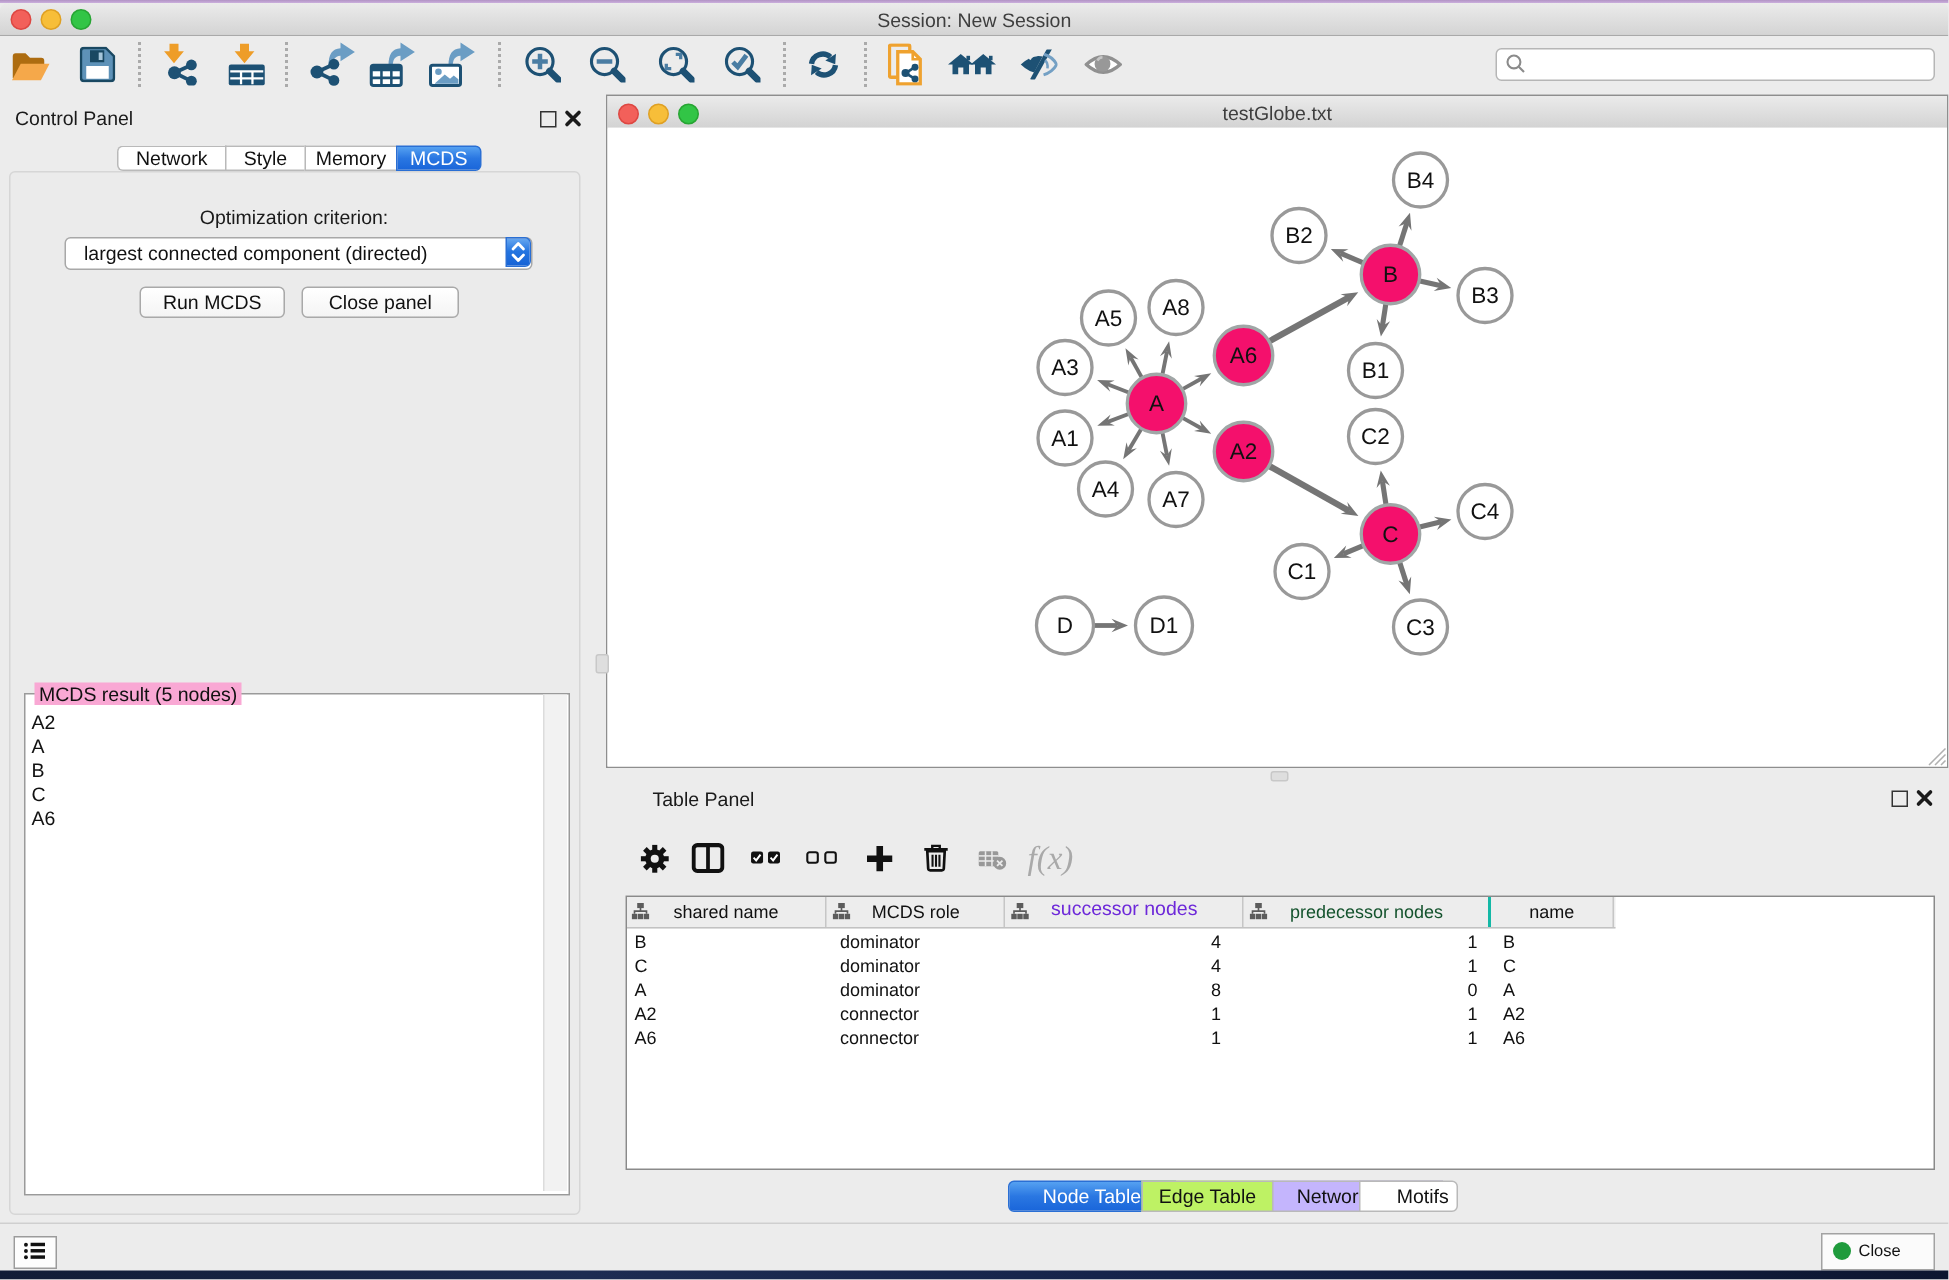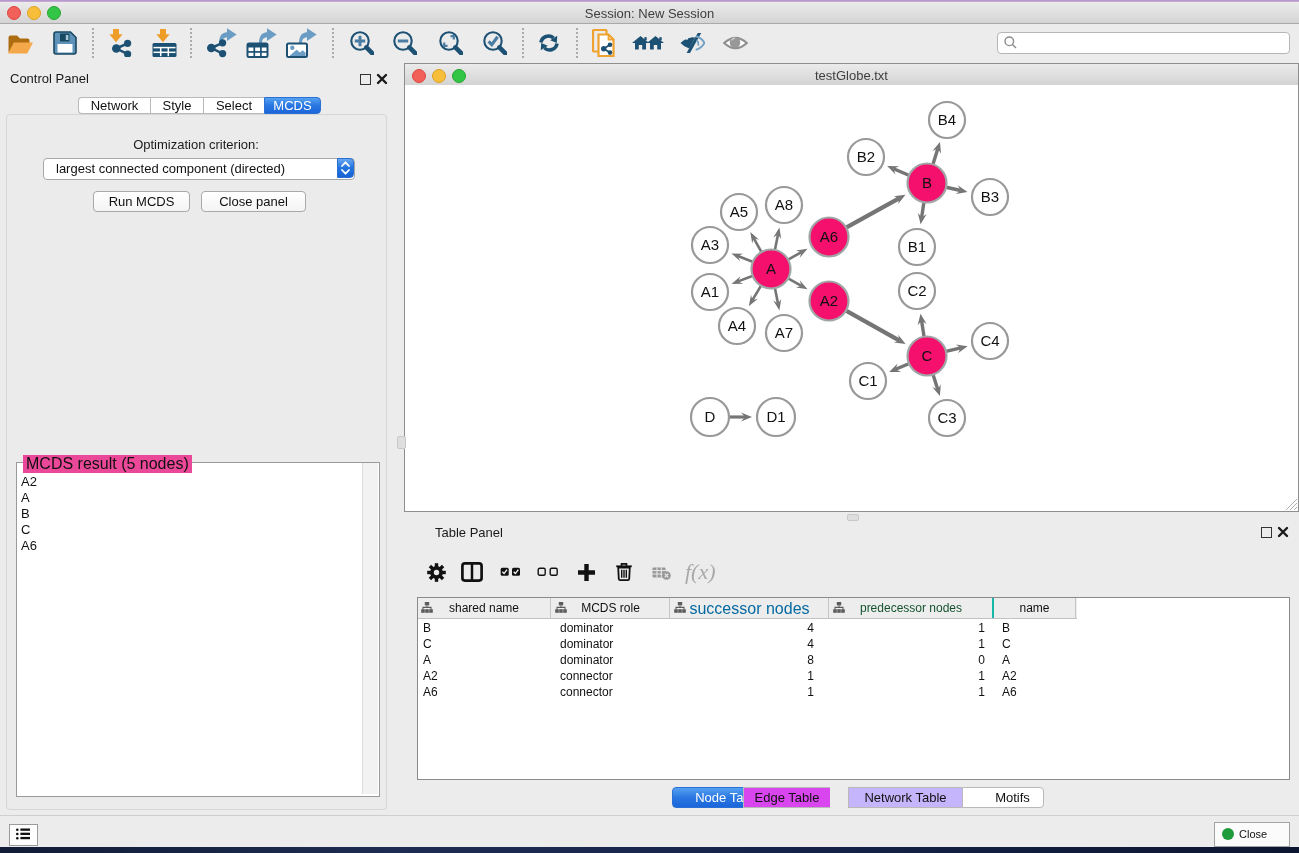--- a/index.html
+++ b/index.html
@@ -172,39 +172,39 @@
   </svg>
 
 <div class="abs" style="left:10px;top:71px;font-size:13px;color:#1a1a1a;">Control Panel</div>
 <div class="abs" style="left:360px;top:74px;width:9px;height:9px;border:1.5px solid #333;"></div>
 <svg class="abs" style="left:376px;top:73px;" width="12" height="12" viewBox="0 0 12 12">
     <path d="M2 2 L10 10 M10 2 L2 10" stroke="#1a1a1a" stroke-width="2.4" stroke-linecap="round"></path>
   </svg>
 
 <div class="abs" style="left:78px;top:97px;width:72px;height:17px;background:#fff;border:1px solid #b9b9b9;border-right:none;box-sizing:border-box;text-align:center;font-size:13px;line-height:16px;color:#111;border-radius:4px 0 0 4px;">Network</div>
 <div class="abs" style="left:150px;top:97px;width:53px;height:17px;background:#fff;border:1px solid #b9b9b9;border-right:none;box-sizing:border-box;text-align:center;font-size:13px;line-height:16px;color:#111;">Style</div>
-<div class="abs" style="left:203px;top:97px;width:61px;height:17px;background:#fff;border:1px solid #b9b9b9;border-right:none;box-sizing:border-box;text-align:center;font-size:13px;line-height:16px;color:#111;">Select</div>
+<div class="abs" style="left:203px;top:97px;width:61px;height:17px;background:#fff;border:1px solid #b9b9b9;border-right:none;box-sizing:border-box;text-align:center;font-size:13px;line-height:16px;color:#111;">Memory</div>
 <div class="abs" style="left:264px;top:97px;width:57px;height:17px;background:linear-gradient(#55a1f1,#2a77e2 50%,#1a66da);border:1px solid #2a6fd4;box-sizing:border-box;border-radius:0 4px 4px 0;text-align:center;font-size:13px;line-height:16px;color:#fff;">MCDS</div>
 
 <div class="abs" style="left:6px;top:114px;width:379px;height:694px;background:#ebebeb;border:1px solid #d6d6d6;border-radius:4px;"></div>
 <div class="abs" style="left:0;top:137px;width:392px;text-align:center;font-size:13px;color:#1a1a1a;">Optimization criterion:</div>
 
 <div class="abs" style="left:43px;top:158px;width:310px;height:20px;background:#fff;border:1px solid #a8a8a8;border-radius:4px;"></div>
 <div class="abs" style="left:56px;top:161px;font-size:13px;color:#111;">largest connected component (directed)</div>
 <div class="abs" style="left:337px;top:158px;width:17px;height:20px;background:linear-gradient(#66a7f0,#2374e0 48%,#1763d6);border:1px solid #2a6fd4;border-radius:0 4px 4px 0;box-sizing:border-box;"></div>
 <svg class="abs" style="left:340px;top:160px;" width="11" height="16" viewBox="0 0 11 16">
     <path d="M2 6 L5.5 2.3 L9 6" fill="none" stroke="#fff" stroke-width="1.8" stroke-linecap="round" stroke-linejoin="round"></path>
     <path d="M2 10 L5.5 13.7 L9 10" fill="none" stroke="#fff" stroke-width="1.8" stroke-linecap="round" stroke-linejoin="round"></path>
   </svg>
 
 <div class="abs" style="left:93px;top:191px;width:95px;height:19px;background:linear-gradient(#ffffff,#f4f4f4);border:1px solid #a9a9a9;border-radius:4px;text-align:center;font-size:13px;color:#111;line-height:19px;">Run MCDS</div>
 <div class="abs" style="left:201px;top:191px;width:103px;height:19px;background:linear-gradient(#ffffff,#f4f4f4);border:1px solid #a9a9a9;border-radius:4px;text-align:center;font-size:13px;color:#111;line-height:19px;">Close panel</div>
 
 <div class="abs" style="left:16px;top:462px;width:362px;height:333px;border:1px solid #9a9a9a;background:#fff;"></div>
-<div class="abs" style="left:23px;top:455px;background:#ec4899;padding:0 3px;font-size:16px;color:#111;">MCDS result (5 nodes)</div>
+<div class="abs" style="left:23px;top:455px;background:#f9a8d4;padding:0 3px;font-size:13px;color:#111;">MCDS result (5 nodes)</div>
 <div class="abs" style="left:362px;top:463px;width:15px;height:331px;background:#f2f2f2;border-left:1px solid #dcdcdc;"></div>
 <div class="abs" style="left:21px;top:474px;font-size:13px;color:#111;line-height:16px;">A2<br>A<br>B<br>C<br>A6</div>
 
 <div class="abs" style="left:404px;top:63px;width:895px;height:449px;background:#fff;border:1px solid #8e8e8e;box-sizing:border-box;"></div>
 <div class="abs" style="left:405px;top:64px;width:893px;height:21px;background:linear-gradient(#ebebeb,#d3d3d3);border-bottom:1px solid #aeaeae;"></div>
 <div class="tl" style="left:412px;top:69px;background:#f2605a;border:1px solid #dd4742;"></div>
 <div class="tl" style="left:432px;top:69px;background:#f7be39;border:1px solid #dfa023;"></div>
 <div class="tl" style="left:452px;top:69px;background:#32c546;border:1px solid #27a533;"></div>
 <div class="abs" style="left:405px;top:68px;width:893px;text-align:center;font-size:13px;color:#3e3e3e;">testGlobe.txt</div>
 <div class="abs" id="graphbox" style="left:405px;top:85px;width:893px;height:426px;background:#fff;overflow:hidden;">
@@ -391,21 +391,21 @@
     <svg width="12" height="13" viewBox="0 0 12 13">
       <g fill="#5c5c5c">
         <rect x="3.8" y="1" width="4.4" height="3.4"></rect>
         <rect x="0.2" y="8.2" width="3.6" height="3.6"></rect>
         <rect x="4.2" y="8.2" width="3.6" height="3.6"></rect>
         <rect x="8.2" y="8.2" width="3.6" height="3.6"></rect>
       </g>
       <path d="M6 4.4 L6 6.4 M2 8.2 L2 6.4 L10 6.4 L10 8.2" stroke="#5c5c5c" stroke-width="1.1" fill="none"></path>
     </svg>
   </div>
-<div class="abs" style="left:671px;top:598px;width:157px;height:20px;display:flex;align-items:flex-end;justify-content:center;font-size:16px;color:#0369a1;border-right:1px solid #c6c6c6;">
+<div class="abs" style="left:671px;top:598px;width:157px;height:20px;display:flex;align-items:flex-start;justify-content:center;font-size:13px;color:#6d28d9;border-right:1px solid #c6c6c6;">
     <span>successor nodes</span>
   </div>
 <div class="abs" style="left:674px;top:601px;">
     <svg width="12" height="13" viewBox="0 0 12 13">
       <g fill="#5c5c5c">
         <rect x="3.8" y="1" width="4.4" height="3.4"></rect>
         <rect x="0.2" y="8.2" width="3.6" height="3.6"></rect>
         <rect x="4.2" y="8.2" width="3.6" height="3.6"></rect>
         <rect x="8.2" y="8.2" width="3.6" height="3.6"></rect>
       </g>
@@ -449,23 +449,23 @@
 <div class="abs" style="left:740px;top:669px;width:74px;text-align:right;font-size:12px;color:#111;">1</div>
 <div class="abs" style="left:911px;top:669px;width:74px;text-align:right;font-size:12px;color:#111;">1</div>
 <div class="abs" style="left:1002px;top:669px;font-size:12px;color:#111;">A2</div>
 <div class="abs" style="left:423px;top:685px;font-size:12px;color:#111;">A6</div>
 <div class="abs" style="left:560px;top:685px;font-size:12px;color:#111;">connector</div>
 <div class="abs" style="left:740px;top:685px;width:74px;text-align:right;font-size:12px;color:#111;">1</div>
 <div class="abs" style="left:911px;top:685px;width:74px;text-align:right;font-size:12px;color:#111;">1</div>
 <div class="abs" style="left:1002px;top:685px;font-size:12px;color:#111;">A6</div>
 
 <div class="abs" style="left:672px;top:787px;width:112px;height:21px;background:linear-gradient(#55a1f1,#2a77e2 50%,#1a66da);border:1px solid #2a6fd4;box-sizing:border-box;border-radius:4px 0 0 4px;text-align:center;font-size:13px;line-height:19px;color:#fff;">Node Table</div>
-<div class="abs" style="left:743px;top:787px;width:87px;height:21px;background:#d946ef;border:1px solid #b9b9b9;border-right:none;box-sizing:border-box;text-align:center;font-size:13px;line-height:19px;color:#111;">Edge Table</div>
+<div class="abs" style="left:761px;top:787px;width:87px;height:21px;background:#bef264;border:1px solid #b9b9b9;border-right:none;box-sizing:border-box;text-align:center;font-size:13px;line-height:19px;color:#111;">Edge Table</div>
 <div class="abs" style="left:848px;top:787px;width:114px;height:21px;background:#c4b5fd;border:1px solid #b9b9b9;border-right:none;box-sizing:border-box;text-align:center;font-size:13px;line-height:19px;color:#111;">Network Table</div>
-<div class="abs" style="left:962px;top:787px;width:82px;height:21px;background:#fff;border:1px solid #b9b9b9;border-right:1px solid #b9b9b9;box-sizing:border-box;border-radius:0 4px 4px 0;text-align:center;font-size:13px;line-height:19px;color:#111;padding-left:19px;">Motifs</div>
+<div class="abs" style="left:906px;top:787px;width:66px;height:21px;background:#fff;border:1px solid #b9b9b9;border-right:1px solid #b9b9b9;box-sizing:border-box;border-radius:0 4px 4px 0;text-align:center;font-size:13px;line-height:19px;color:#111;padding-left:19px;">Motifs</div>
 
 <div class="abs" style="left:0;top:815px;width:1299px;height:33px;background:#ececec;border-top:1px solid #cfcfcf;"></div>
 <div class="abs" style="left:9px;top:824px;width:27px;height:20px;background:#fdfdfd;border:1px solid #9b9b9b;"></div>
 <svg class="abs" style="left:16px;top:828px;" width="14" height="12" viewBox="0 0 14 12">
     <g fill="#111">
       <rect x="0" y="0.5" width="2.6" height="2.6" rx="1.3"></rect>
       <rect x="0" y="4.7" width="2.6" height="2.6" rx="1.3"></rect>
       <rect x="0" y="8.9" width="2.6" height="2.6" rx="1.3"></rect>
       <rect x="4.4" y="0.5" width="9.6" height="2.3"></rect>
       <rect x="4.4" y="4.7" width="9.6" height="2.3"></rect>

